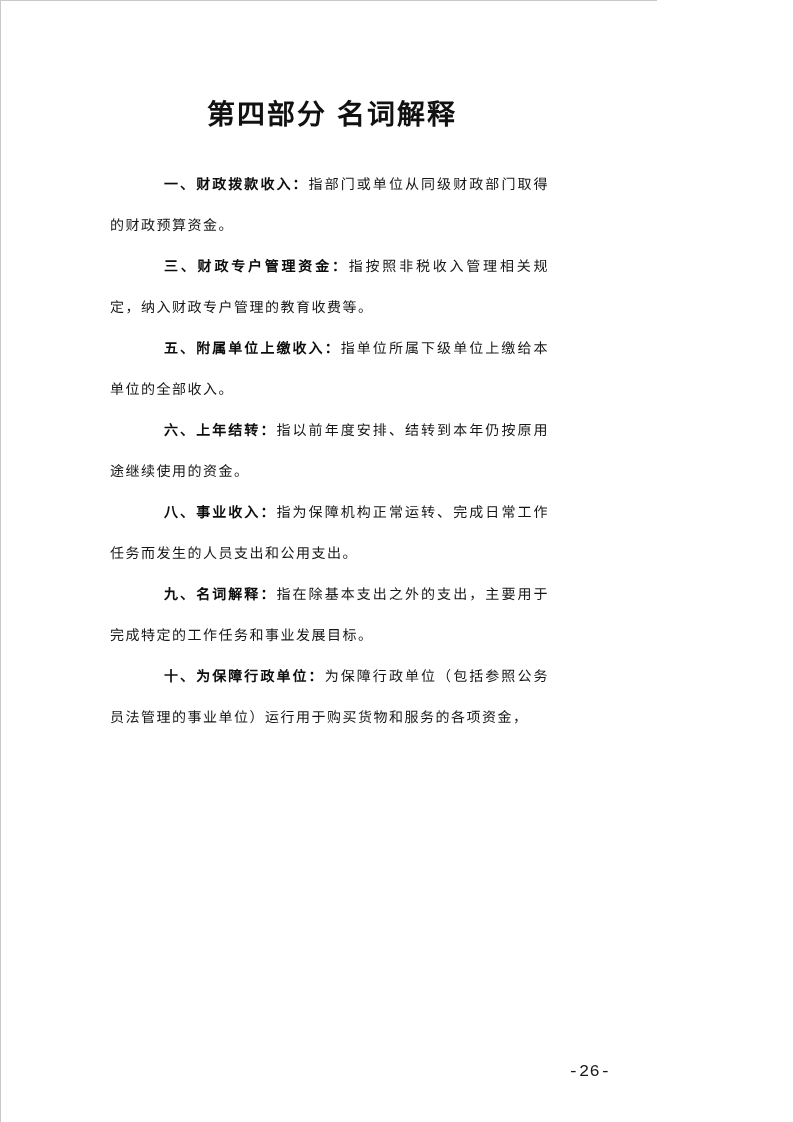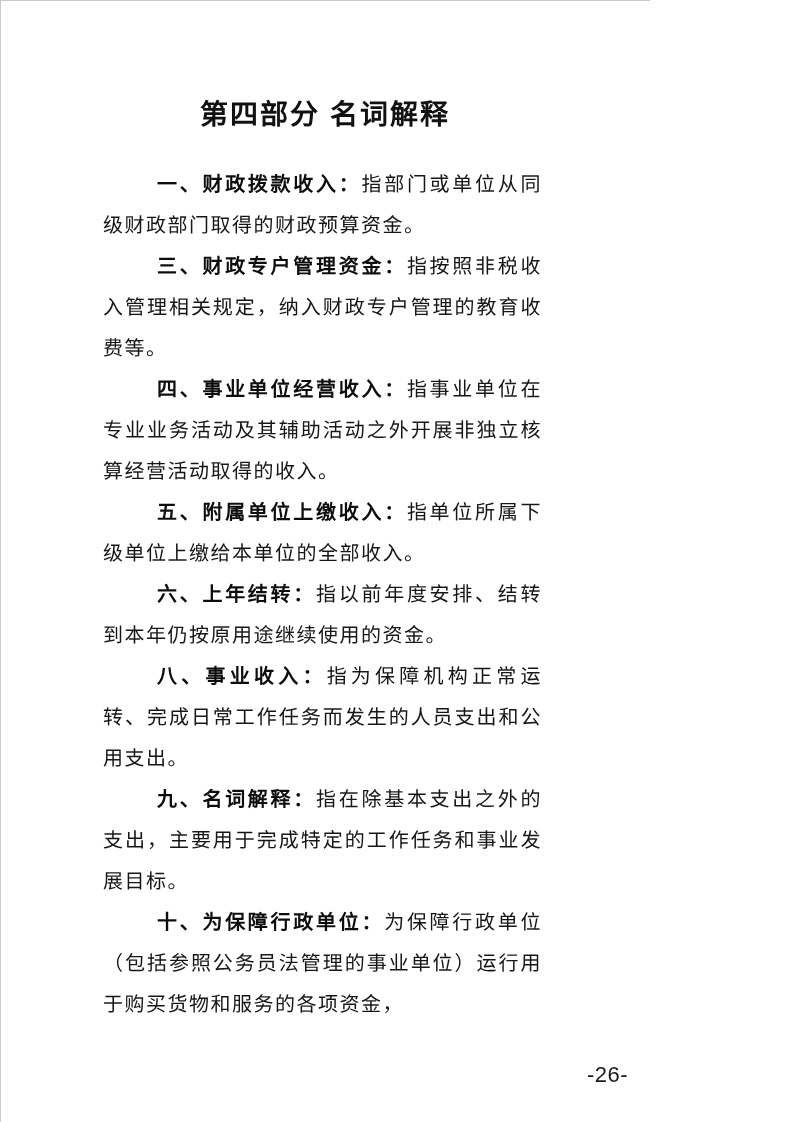--- a/index.html
+++ b/index.html
@@ -9,77 +9,77 @@
   }
   .page {
     position: relative;
     width: 650px;
     height: 1122px;
     background: #ffffff;
     box-shadow: inset 1px 1px 0 #c9c9c9; 
     overflow: hidden;
     font-family: "Liberation Serif", "DejaVu Serif", serif;
     color: #141414;
+    padding-left: 7px;
   }
   .doc-title {
     margin: 0;
     padding-top: 97px;
     text-align: center;
     font-family: "Liberation Sans", "DejaVu Sans", sans-serif;
     font-weight: 700;
     font-size: 28px;
     line-height: 36px;
     letter-spacing: 2px;
     color: #111111;
   }
   .content {
     margin: 31px 108px 0 103px; 
   }
   .para {
     margin: 0;
-    font-size: 20px;
+    font-size: 14px;
     line-height: 41px;
     letter-spacing: 1.5px;
     text-align: justify;
     text-justify: inter-character;
     text-indent: 54px; 
     color: #161616;
   }
   .para .term {
     font-weight: 700;
     color: #0d0d0d;
   }
   .para .definition {
     font-weight: 400;
   }
   .page-number {
     position: absolute;
     top: 1062px;
-    right: 22px;
-    font-family: Liberation Sans, sans-serif;
-    font-size: 22px;
+    right: 46px;
+    font-family: Liberation Mono, monospace;
+    font-size: 17px;
     color: #1a1a1a;
     letter-spacing: 0.5px;
   }
 </style>
 </head>
 <body>
 
 <div class="page">
 
   <h1 class="doc-title">第四部分 名词解释</h1>
 
   <div class="content">
 
     <p class="para"><span class="term">一、财政拨款收入：</span><span class="definition">指部门或单位从同级财政部门取得的财政预算资金。</span></p>
 
 
     <p class="para"><span class="term">三、财政专户管理资金：</span><span class="definition">指按照非税收入管理相关规定，纳入财政专户管理的教育收费等。</span></p>
 
-    <p class="para"><span class="term">四、事业单位经营收入：</span><span class="definition">指事业单位在专业业务活动及其辅助活动之外开展非独立核算经营活动取得的收入。</span></p>
 
     <p class="para"><span class="term">五、附属单位上缴收入：</span><span class="definition">指单位所属下级单位上缴给本单位的全部收入。</span></p>
 
     <p class="para"><span class="term">六、上年结转：</span><span class="definition">指以前年度安排、结转到本年仍按原用途继续使用的资金。</span></p>
 
 
     <p class="para"><span class="term">八、事业收入：</span><span class="definition">指为保障机构正常运转、完成日常工作任务而发生的人员支出和公用支出。</span></p>
 
     <p class="para"><span class="term">九、名词解释：</span><span class="definition">指在除基本支出之外的支出，主要用于完成特定的工作任务和事业发展目标。</span></p>
 

